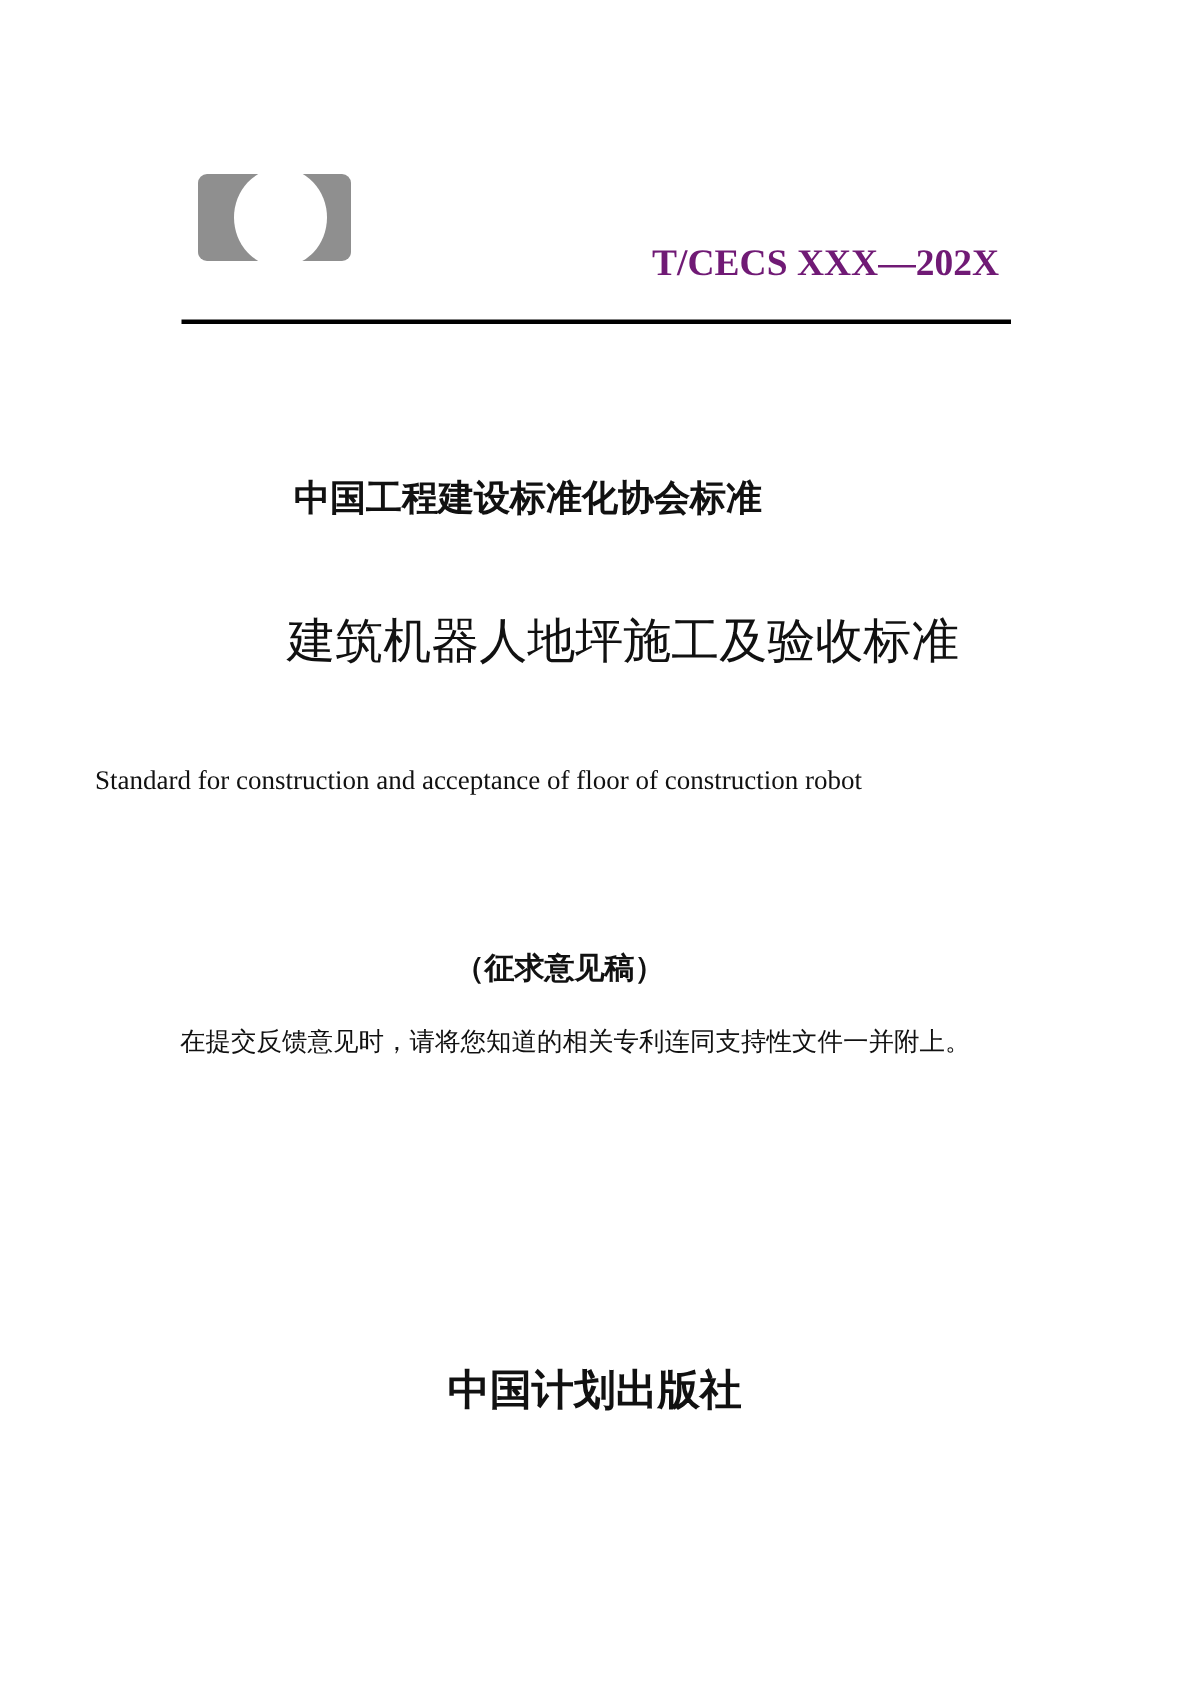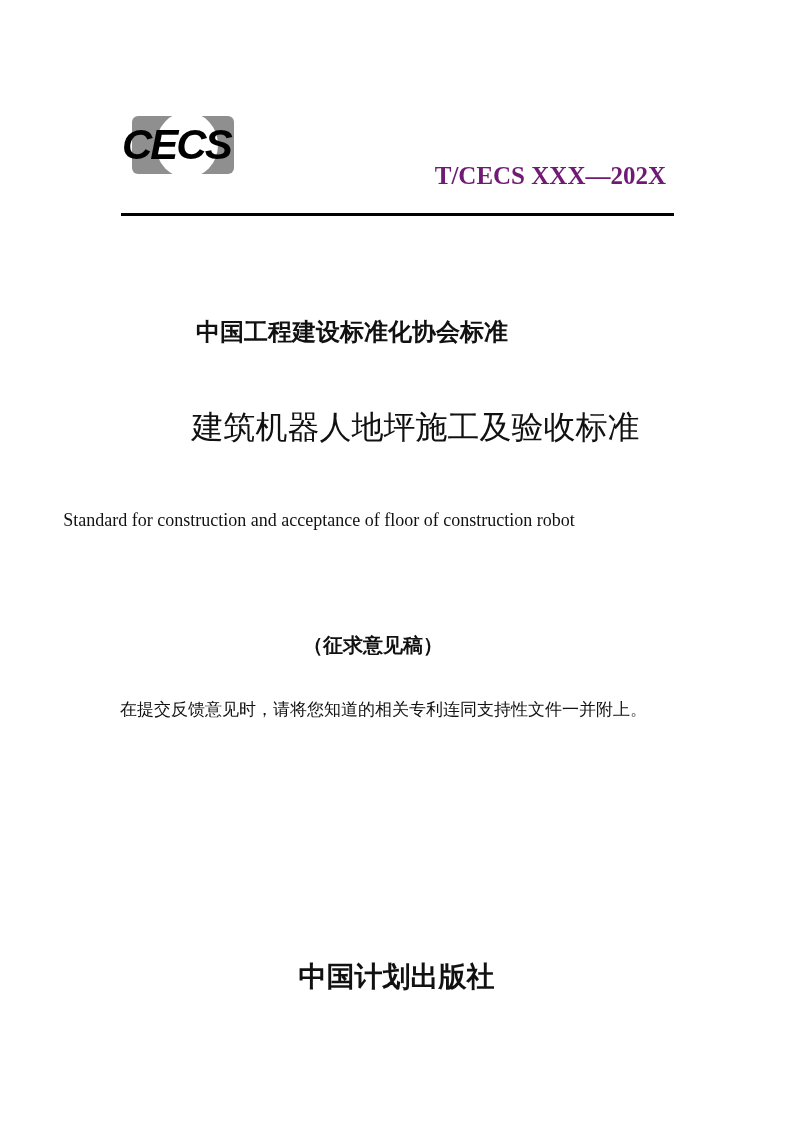--- a/index.html
+++ b/index.html
@@ -7,30 +7,29 @@
     .logo { position: absolute; left: 122px; top: 116px; width: 114px; height: 60px; }
     .logo .plate { position: absolute; left: 10px; top: 0; width: 102px; height: 58px; background: #8f8f8f; border-radius: 6px; }
     .logo .circle { position: absolute; left: 34px; top: -4px; width: 62px; height: 66px; background: #fff; border-radius: 50%; }
     .logo .txt { position: absolute; left: 0; top: 4px; font-family: "Liberation Sans", sans-serif; font-weight: bold; font-style: italic; font-size: 42px; letter-spacing: -2px; color: #000; line-height: 50px; }
     .code { position: absolute; right: 127px; top: 162px; font-family: "Liberation Serif", serif; font-weight: bold; font-size: 25px; color: #701a75; }
     .rule { position: absolute; left: 121px; top: 213px; width: 553px; height: 3px; background: #000; }
     .assoc { position: absolute; left: 0; width: 704px; top: 316px; text-align: center; font-family: "DejaVu Sans", sans-serif; font-weight: bold; font-size: 24px; }
     .title { position: absolute; left: 0; width: 793px; top: 406px; text-align: center; font-family: "DejaVu Sans", sans-serif; font-size: 32px; padding-left: 19px; }
     .en { position: absolute; left: 0; width: 638px; top: 510px; text-align: center; font-family: "Liberation Serif", serif; font-size: 18px; }
     .draft { position: absolute; left: 0; width: 746px; top: 632px; text-align: center; font-family: "DejaVu Sans", sans-serif; font-weight: bold; font-size: 20px; }
-    .note { position: absolute; left: 120px; top: 698px; font-family: Liberation Serif, serif; font-size: 17px; }
-    .publisher { position: absolute; left: 0; width: 793px; top: 958px; text-align: center; font-family: "DejaVu Sans", sans-serif; font-weight: bold; font-size: 28px; }
+    .note { position: absolute; left: 120px; top: 683px; font-family: Liberation Serif, serif; font-size: 17px; }
+    .publisher { position: absolute; left: 0; width: 793px; top: 908px; text-align: center; font-family: "DejaVu Sans", sans-serif; font-weight: bold; font-size: 28px; }
   </style>
 </head>
 <body>
 
 <div class="logo">
   <div class="plate"></div>
   <div class="circle"></div>
-  <div class="txt">CECS</div>
 </div>
 
 <div class="code">T/CECS XXX—202X</div>
 <div class="rule"></div>
 
 <div class="assoc">中国工程建设标准化协会标准</div>
 <div class="title">建筑机器人地坪施工及验收标准</div>
 <div class="en">Standard for construction and acceptance of floor of construction robot</div>
 <div class="draft">（征求意见稿）</div>
 <div class="note">在提交反馈意见时，请将您知道的相关专利连同支持性文件一并附上。</div>

